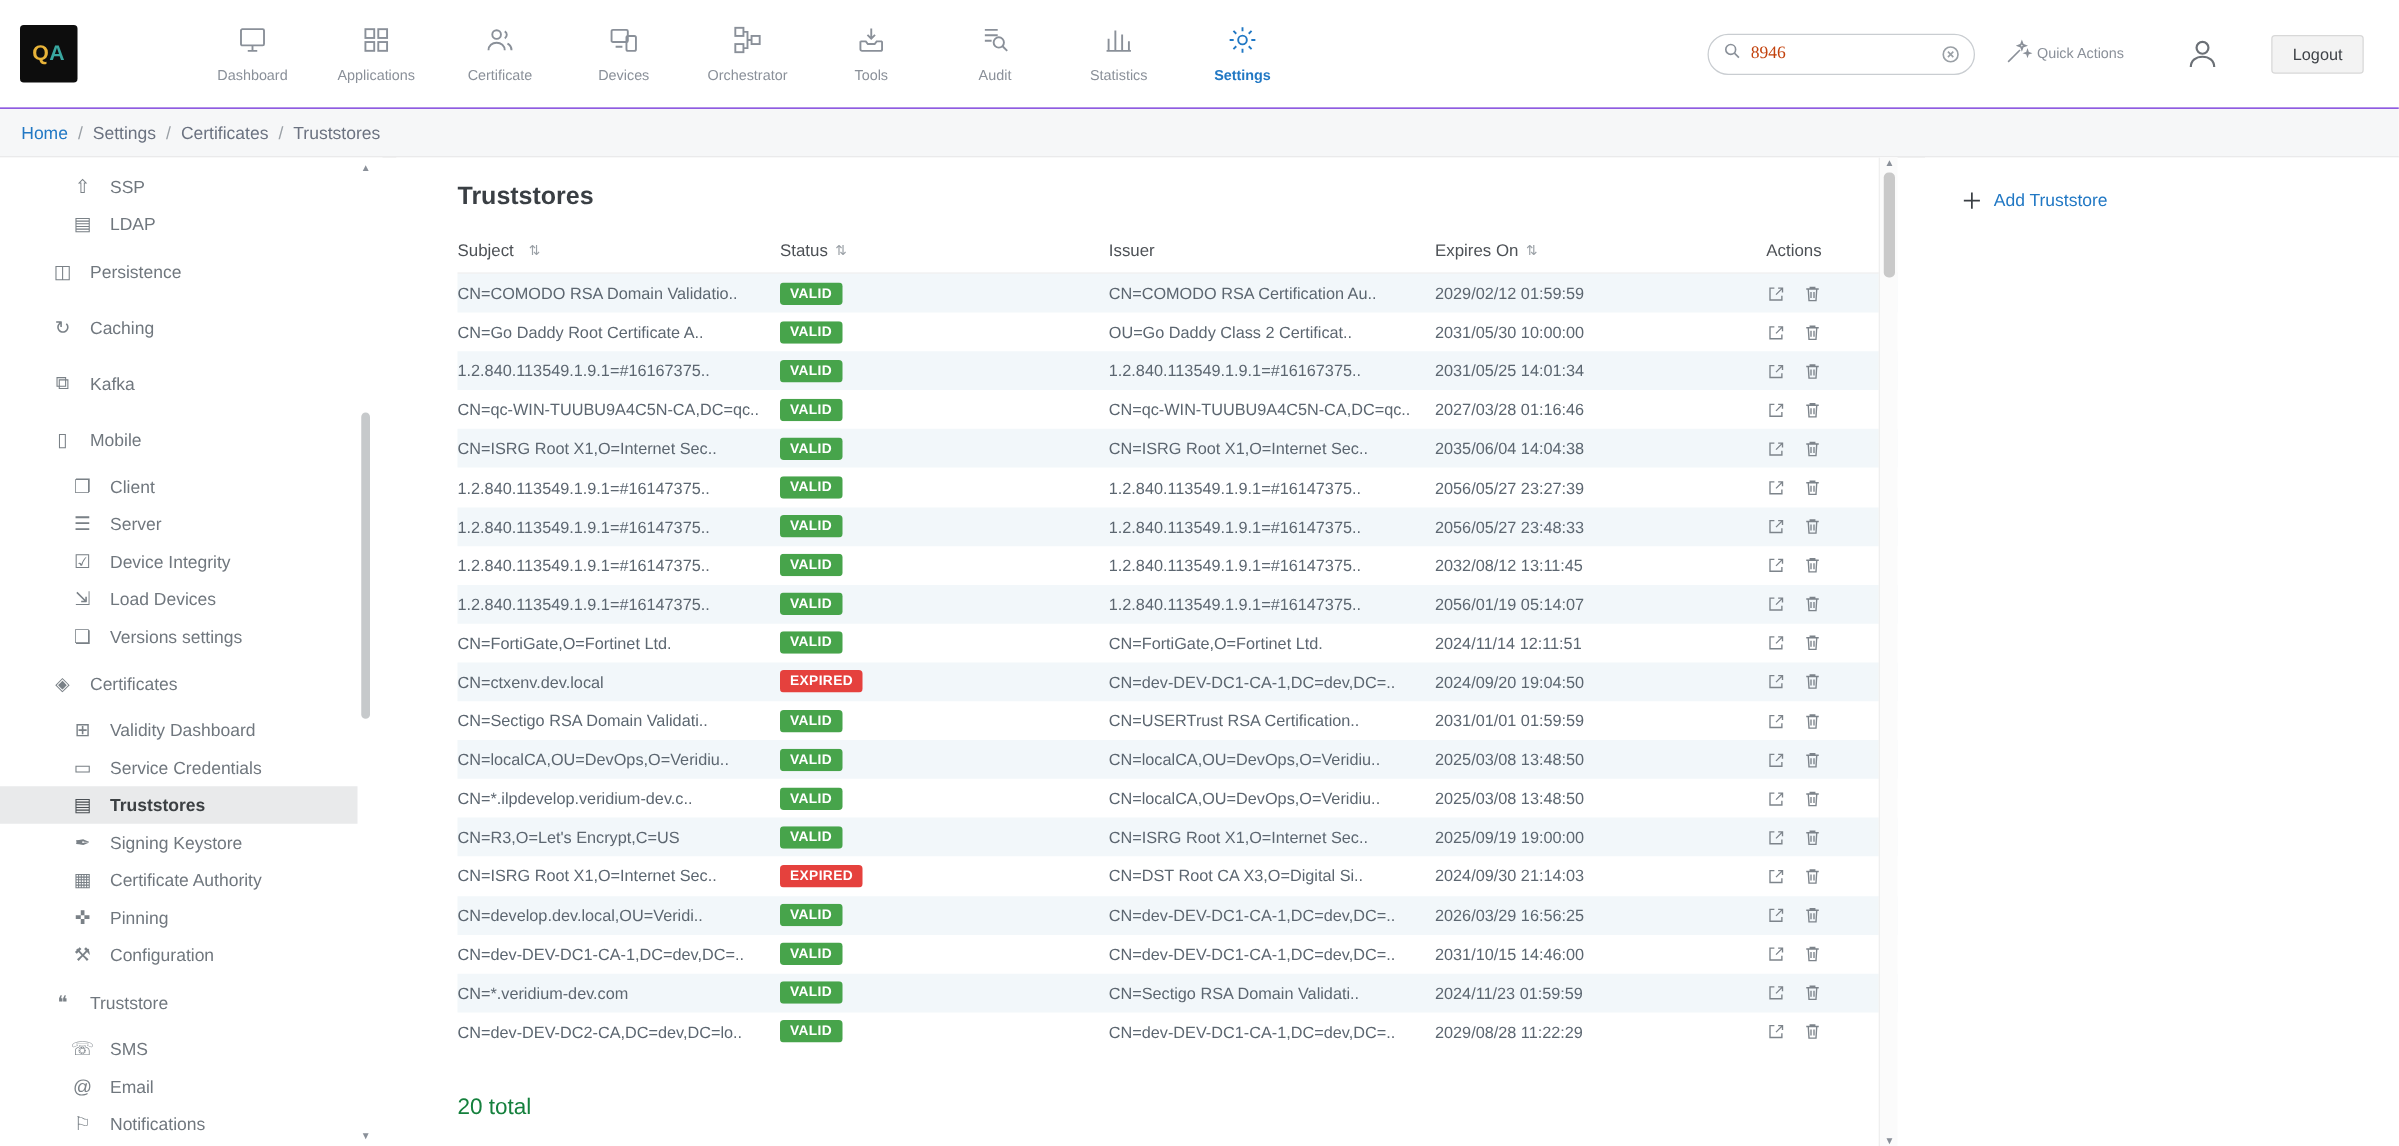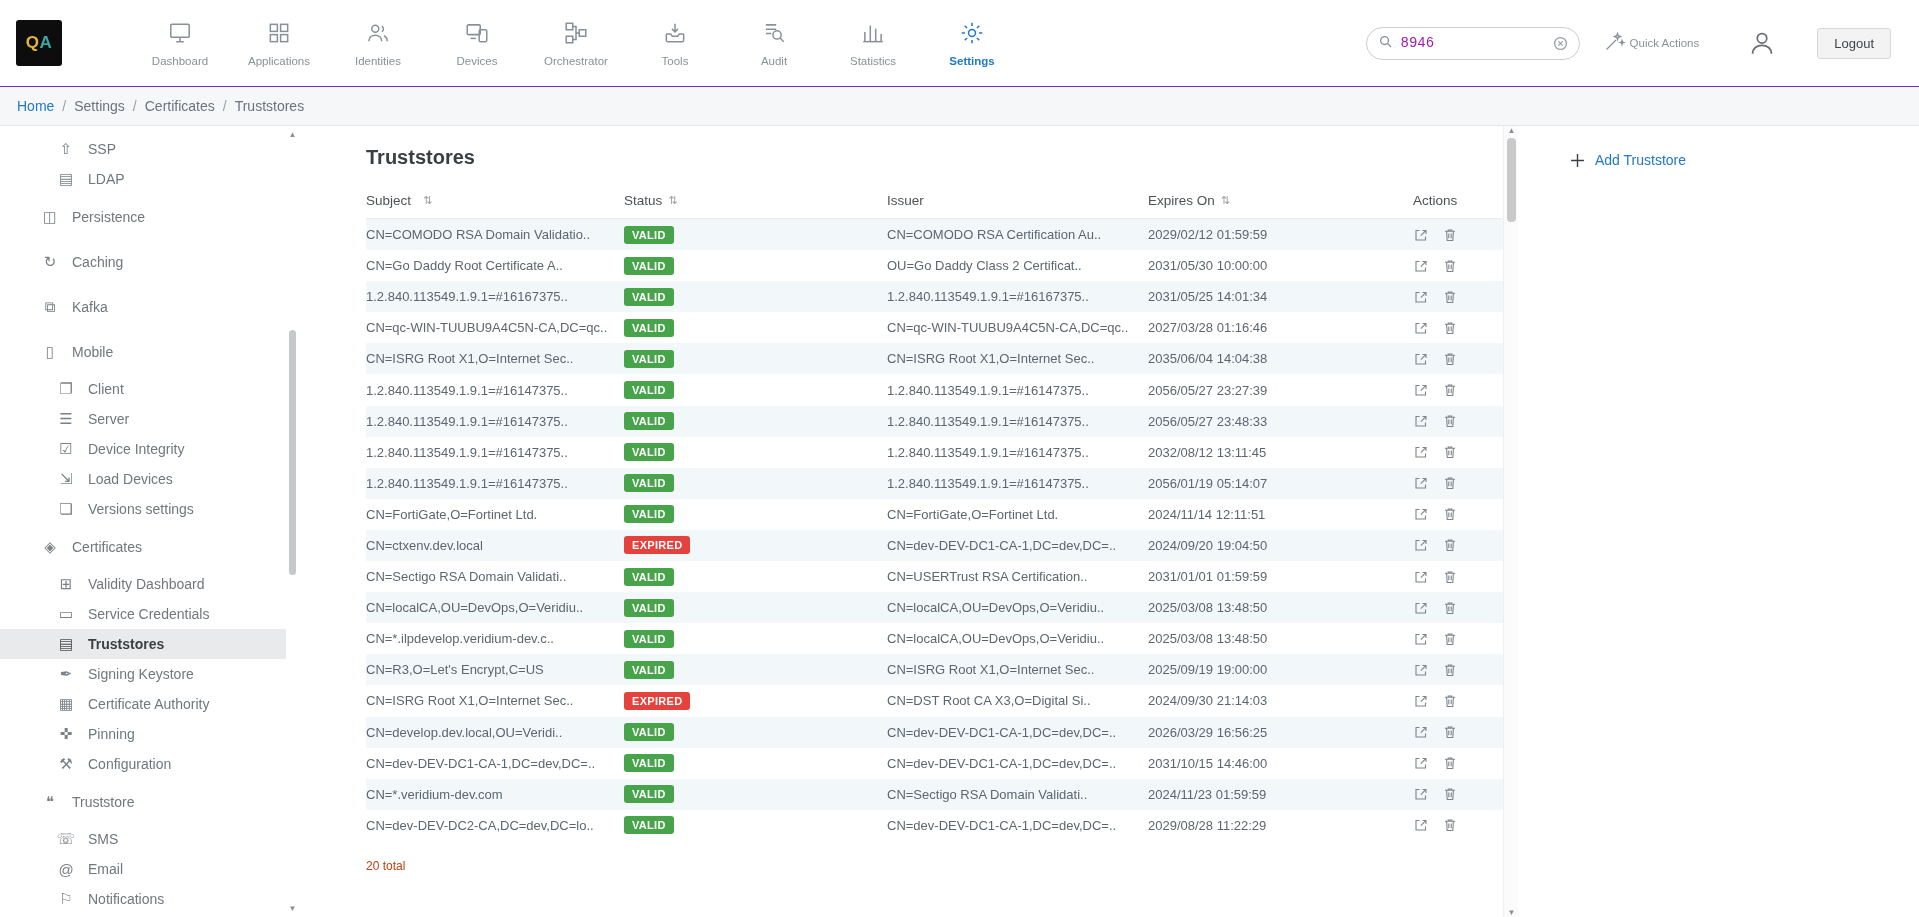--- a/index.html
+++ b/index.html
@@ -6,33 +6,33 @@
   html,body { width:1919px; height:917px; overflow:hidden; background:#fff;
     font-family:"Liberation Sans","DejaVu Sans",sans-serif; color:#444; }
 
   
   .topbar { position:absolute; left:0; top:0; width:100%; height:86px; background:#fff;
     display:flex; align-items:center; }
   .logo { width:46px; height:46px; margin-left:16px; background:#0d0d0d; border-radius:3px;
     display:flex; align-items:center; justify-content:center; font-size:17px; font-weight:bold;
     letter-spacing:.5px; cursor:pointer; }
   .logo .q { color:#e8b339; } .logo .a { color:#39a7a0; }
-  .top-nav { display:flex; margin-left:84px; gap:31px; }
+  .top-nav { display:flex; margin-left:106px; gap:31px; }
   .nav-item { min-width:68px; display:flex; flex-direction:column; align-items:center;
     color:#8a9099; cursor:pointer; }
   .nav-item svg { stroke:currentColor; fill:none; stroke-width:1.4; }
   .nav-label { margin-top:5px; font-size:11.5px; white-space:nowrap; }
   .nav-item.active { color:var(--accent_blue); }
   .nav-item.active .nav-label { font-weight:bold; }
   .top-right { margin-left:auto; display:flex; align-items:center; padding-right:28px; }
   .search-box { width:214px; height:33px; border:1px solid #c9cdd1; border-radius:17px;
     display:flex; align-items:center; padding:0 11px; gap:8px; color:#8a9099; }
   .search-box svg { stroke:currentColor; fill:none; stroke-width:1.4; }
   .search-box input { border:none; outline:none; flex:1; min-width:0; font-size:14px;
-    color:#a21caf; background:transparent; font-family:Liberation Mono, monospace; }
+    color:#c2410c; background:transparent; font-family:Liberation Serif, serif; }
   .clear-btn { display:flex; cursor:pointer; color:#9aa0a6; }
   .quick-actions { margin-left:22px; display:flex; align-items:center;
     gap:4px; color:#8a9099; font-size:11.5px; cursor:pointer; }
   .quick-actions svg { stroke:currentColor; fill:none; stroke-width:1.3; }
   .user-btn { margin-left:48px; display:flex; color:#6b7076; cursor:pointer; }
   .user-btn svg { stroke:currentColor; fill:none; stroke-width:1.4; }
   .logout-btn { margin-left:40px; padding:7px 16px; background:#f3f3f3; border:1px solid #d8d8d8;
     border-radius:3px; font-size:13px; color:#3f4348; cursor:pointer; font-family:inherit; }
 
   
@@ -74,21 +74,21 @@
     cursor:pointer; }
   .trow:nth-child(odd) { background:#f2f7fa; }
   .td { white-space:nowrap; overflow:hidden; }
   .badge { display:inline-block; padding:4px 8px 3px; border-radius:3px; color:#fff;
     font-size:11px; font-weight:bold; letter-spacing:.3px; line-height:1; }
   .badge.valid { background:var(--valid_green); }
   .badge.expired { background:var(--expired_red); }
   .actions-cell { display:flex; gap:13px; color:#7d848b; overflow:visible; }
   .action-icon { display:flex; cursor:pointer; }
   .action-icon svg { stroke:currentColor; fill:none; stroke-width:1.1; }
-  .total { margin-top:18px; font-size:12px; color:#c2410c; }
+  .total { margin-top:34px; font-size:18px; color:#15803d; }
   .main-scroll { position:absolute; right:0; top:0; bottom:0; width:15px; background:#fbfbfb;
     border-left:1px solid #efefef; }
   .main-thumb { position:absolute; left:3px; top:12px; width:9px; height:84px;
     background:#c9c9c9; border-radius:4px; cursor:pointer; }
   .main-scroll .scroll-arrow { width:15px; }
 
   
   .right-panel { position:absolute; left:1540px; top:126px; width:379px; height:791px;
     background:#fff; }
   .add-link { display:flex; align-items:center; gap:10px; margin:26px 0 0 30px;
@@ -121,21 +121,21 @@
             <rect x="13.5" y="13.5" width="6.5" height="6.5"></rect>
           </svg></span>
       <span class="nav-label">Applications</span>
     </div>
     <div class="nav-item">
       <span><svg width="26" height="26" viewBox="0 0 24 24">
             <circle cx="9.5" cy="8" r="3.2"></circle>
             <path d="M3.5 19.5c0-3.3 2.7-5.5 6-5.5s6 2.2 6 5.5"></path>
             <path d="M15.5 5.6a3 3 0 0 1 0 5.2M17.5 14.6c1.8.8 3 2.5 3 4.9"></path>
           </svg></span>
-      <span class="nav-label">Identities</span>
+      <span class="nav-label">Certificate</span>
     </div>
     <div class="nav-item">
       <span><svg width="26" height="26" viewBox="0 0 24 24">
             <rect x="3" y="4.5" width="12" height="9" rx="1"></rect>
             <path d="M6 17h5"></path>
             <rect x="14" y="9" width="7" height="11" rx="1.2"></rect>
           </svg></span>
       <span class="nav-label">Devices</span>
     </div>
     <div class="nav-item">

